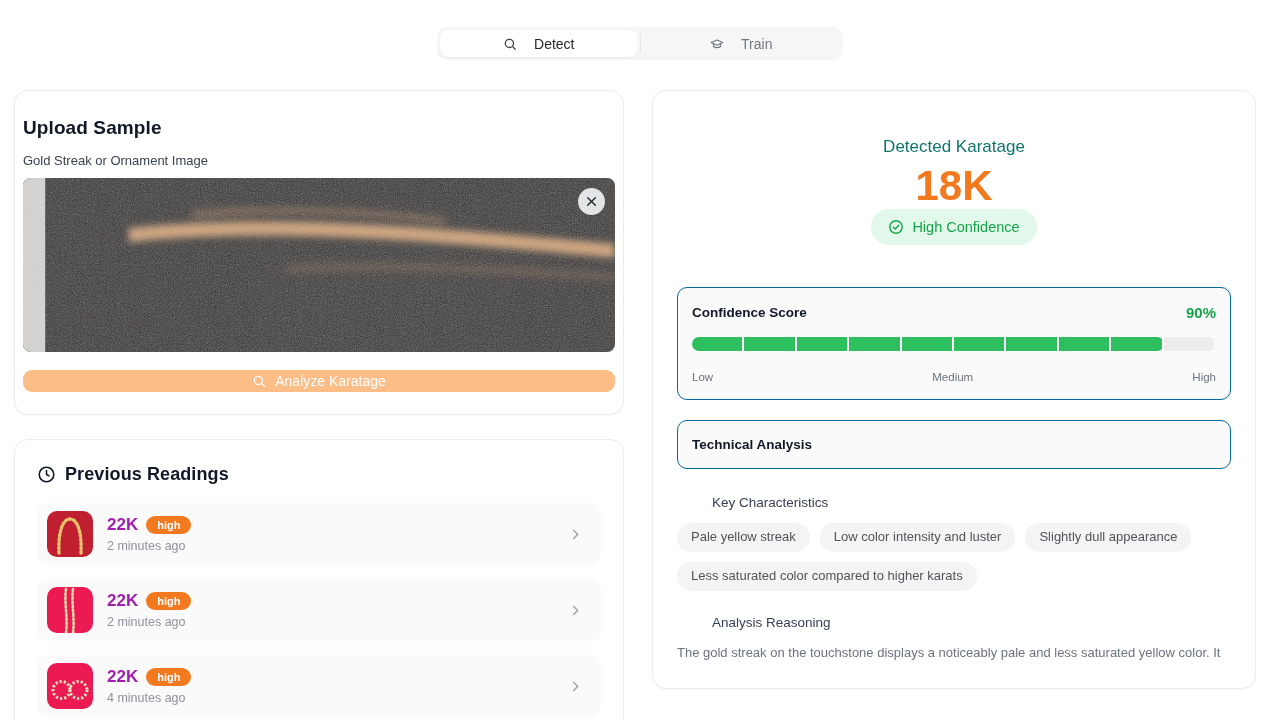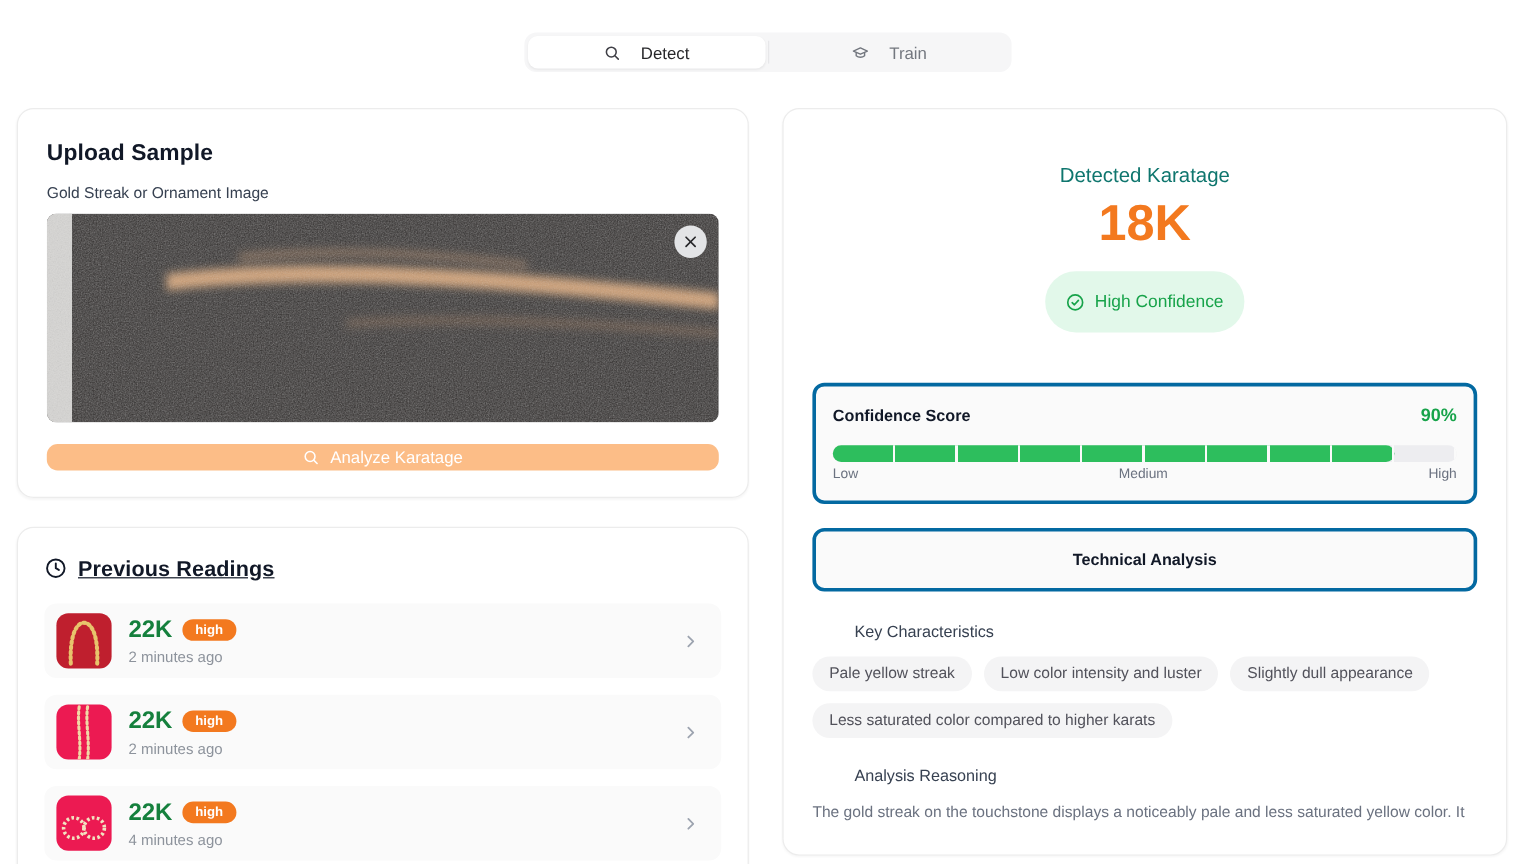--- a/index.html
+++ b/index.html
@@ -17,71 +17,71 @@
   .tab-divider { width:1px; background:#e7e7e9; margin:4px 2px; }
 
   
   .columns { display:flex; gap:28px; padding:30px 24px 0 14px; align-items:flex-start; }
   .left-col { width:610px; flex:none; }
   .right-col { flex:1; }
   .card { background:#fff; border:1px solid #ececec; border-radius:14px;
     box-shadow:0 1px 2px rgba(0,0,0,.04); }
 
   
-  .upload-card { padding:26px 24px 22px; }
+  .upload-card { padding:26px 8px 22px; }
   .upload-card h2 { font-size:19px; font-weight:700; margin-bottom:14px; letter-spacing:.1px; }
   .field-label { font-size:13px; color:#374151; margin-bottom:10px; }
   .preview { position:relative; height:174px; border-radius:8px; overflow:hidden; margin-bottom:18px; }
   .preview svg.stone { display:block; width:100%; height:100%; }
   .close-btn { position:absolute; top:10px; right:10px; width:27px; height:27px;
     border-radius:50%; border:none; background:#e3e4e6; display:flex; align-items:center;
     justify-content:center; cursor:pointer; }
   .close-btn svg { width:13px; height:13px; stroke:#27272a; }
   .analyze-btn { width:100%; height:22px; border:none; border-radius:9px;
     background:var(--peach); color:#fff; font-size:14px; font-family:inherit; font-weight:500;
     display:flex; align-items:center; justify-content:center; gap:9px; cursor:pointer; }
   .analyze-btn svg { width:14px; height:14px; }
 
   
   .readings-card { margin-top:24px; padding:24px 22px 22px; }
-  .readings-head { display:flex; gap:9px; margin-bottom:18px;text-decoration:underline; }
+  .readings-head { display:flex; align-items:center; gap:9px; margin-bottom:18px; }
   .readings-head svg { width:19px; height:19px; }
   .readings-head h2 { font-size:18px; font-weight:700; letter-spacing:.1px; }
   .reading-row { height:62px; background:#fafafa; border-radius:10px; display:flex;
     align-items:center; padding:0 18px 0 10px; margin-bottom:14px; cursor:pointer; }
   .thumb { width:46px; height:46px; border-radius:10px; flex:none; margin-right:14px; overflow:hidden; }
   .thumb svg { width:100%; height:100%; display:block; }
   .reading-info { flex:1; }
   .reading-top { display:flex; align-items:center; gap:8px; }
-  .karat { font-size:20px; font-weight:700; color:#15803d; }
+  .karat { font-size:17px; font-weight:700; color:#a21caf; }
   .badge-high { background:var(--orange); color:#fff; font-size:11px; font-weight:700;
     padding:3.5px 11px; border-radius:999px; line-height:1; }
   .reading-time { font-size:12.5px; color:#8d939c; margin-top:4px; }
   .chevron { width:15px; height:15px; color:#9ca3af; flex:none; }
 
   
   .result-card { padding:46px 24px 24px; }
   .result-center { text-align:center; }
   .karatage-label { font-size:17px; color:#0f766e; }
   .karatage-value { font-size:42px; font-weight:700; color:var(--orange); margin-top:6px; line-height:1.1; }
-  .confidence-badge { display:inline-flex; align-items:center; gap:8px; margin-top:17px;
+  .confidence-badge { display:inline-flex; align-items:center; gap:8px; 
     background:var(--green-bg); color:var(--green-text); border-radius:999px;
-    padding:0 17px; height:51px; font-size:14.5px; font-weight:500; }
+    padding:0 17px; height:36px; font-size:14.5px; font-weight:500; }
   .confidence-badge svg { width:16px; height:16px; }
 
-  .panel { background:#fafafa; border:3px solid #0369a1; border-radius:10px; padding:16px 14px;text-align:center; }
+  .panel { background:#fafafa; border:1px solid #0369a1; border-radius:10px; padding:16px 14px; }
   .confidence-panel { margin-top:42px; }
   .panel-head { display:flex; justify-content:space-between; align-items:center; }
   .panel-title { font-size:13.5px; font-weight:700; color:#111827; }
   .pct { font-size:15px; font-weight:700; color:var(--green-text); }
   .bar { position:relative; height:14px; border-radius:7px; background:#ededf0; margin-top:16px; }
   .bar-fill { position:absolute; top:0; left:0; bottom:0; background:var(--green); border-radius:7px; }
   .bar-segs { position:absolute; inset:0; border-radius:7px;
     background:repeating-linear-gradient(90deg, transparent 0, transparent calc(10% - 2px), #fafafa calc(10% - 2px), #fafafa 10%); }
-  .bar-labels { display:flex; justify-content:space-between; margin-top:4px;
+  .bar-labels { display:flex; justify-content:space-between; margin-top:20px;
     font-size:11.5px; color:#6b7280; }
 
   .tech-panel { margin-top:20px; }
   .tech-grid { display:grid; grid-template-columns:1fr 1fr; column-gap:26px; row-gap:14px; margin-top:16px; }
   .metric { display:flex; justify-content:space-between; align-items:baseline; }
   .metric-label { font-size:13px; color:#6b7280; }
   .metric-value { font-family:"DejaVu Sans Mono", monospace; font-size:13px; font-weight:600; color:#111827; }
 
   .section-label { font-size:13.5px; color:#374151;margin-left:35px; }
   .chars-label { margin-top:26px; }

